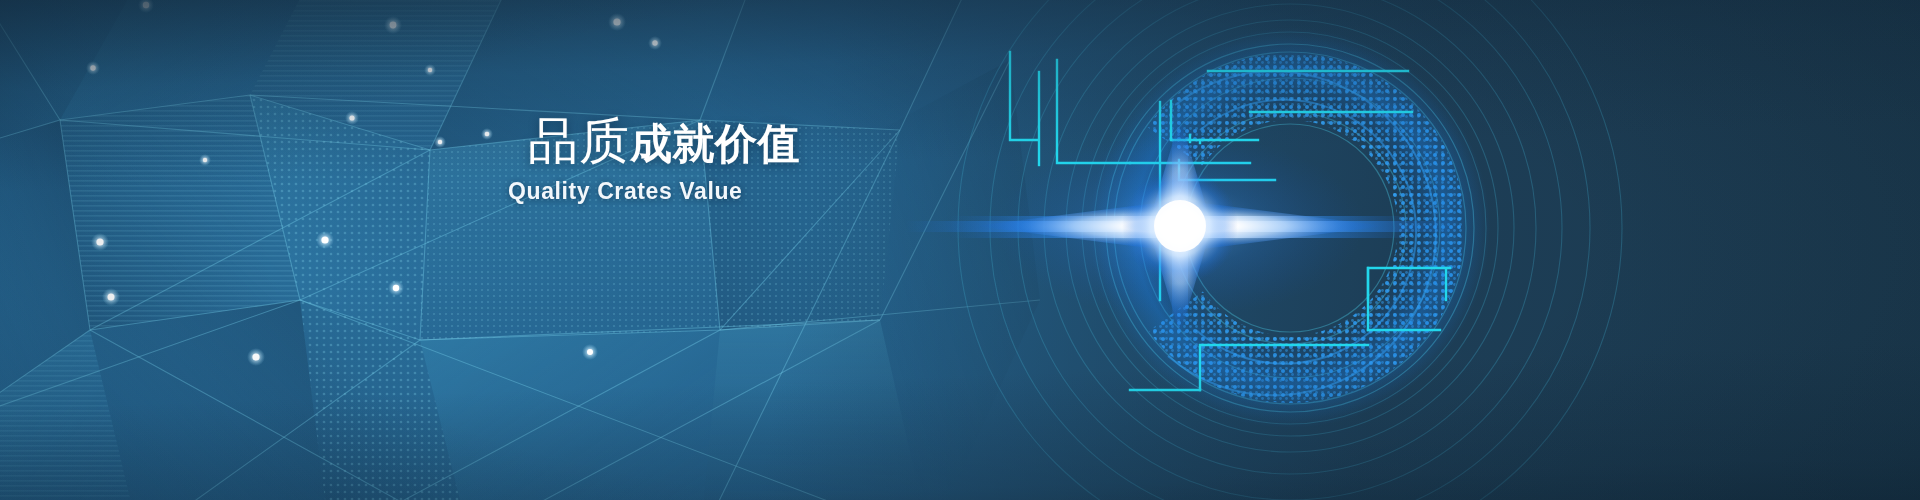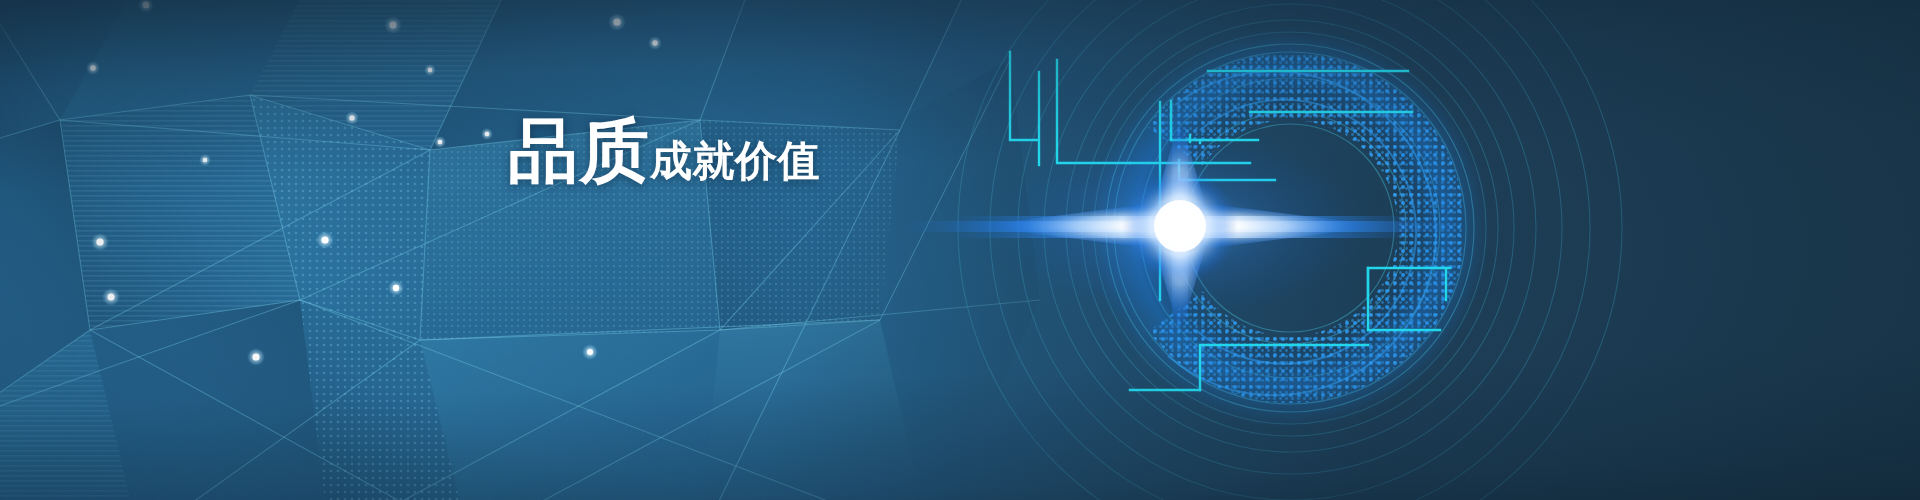--- a/index.html
+++ b/index.html
@@ -73,23 +73,24 @@
   #text-quality { left: 508px; top: 116px; }
   #text-innovation { left: 812px; top: 252px; }
 
   .headline {
     white-space: nowrap;
     line-height: 1;
     color: #ffffff;
     text-shadow: 0 2px 10px rgba(6,30,54,0.55), 0 0 1px rgba(255,255,255,0.35);
   }
   .headline .lead {
-    font-size: 70px;
-    font-weight: 700;
+    font-size: 50px;
+    font-weight: 400;
     letter-spacing: 1px;
+    margin-left: 20px;
   }
   .headline .tail {
     font-size: 42px;
     font-weight: 600;
     letter-spacing: 0.5px;
     text-align: center;
   }
   .subline {
     margin-top: 12px;
     font-size: 23px;
@@ -391,16 +392,17 @@
     </g>
   </svg>
 
   <div class="bg-topdark"></div>
   <div class="bg-vignette"></div>
 
   <div class="text-block" id="text-quality">
     <div class="headline">
       <span class="lead">品质</span><span class="tail">成就价值</span>
     </div>
+    <div class="subline">Quality Crates Value</div>
   </div>
 
 
 </div>
 
 </body></html>

